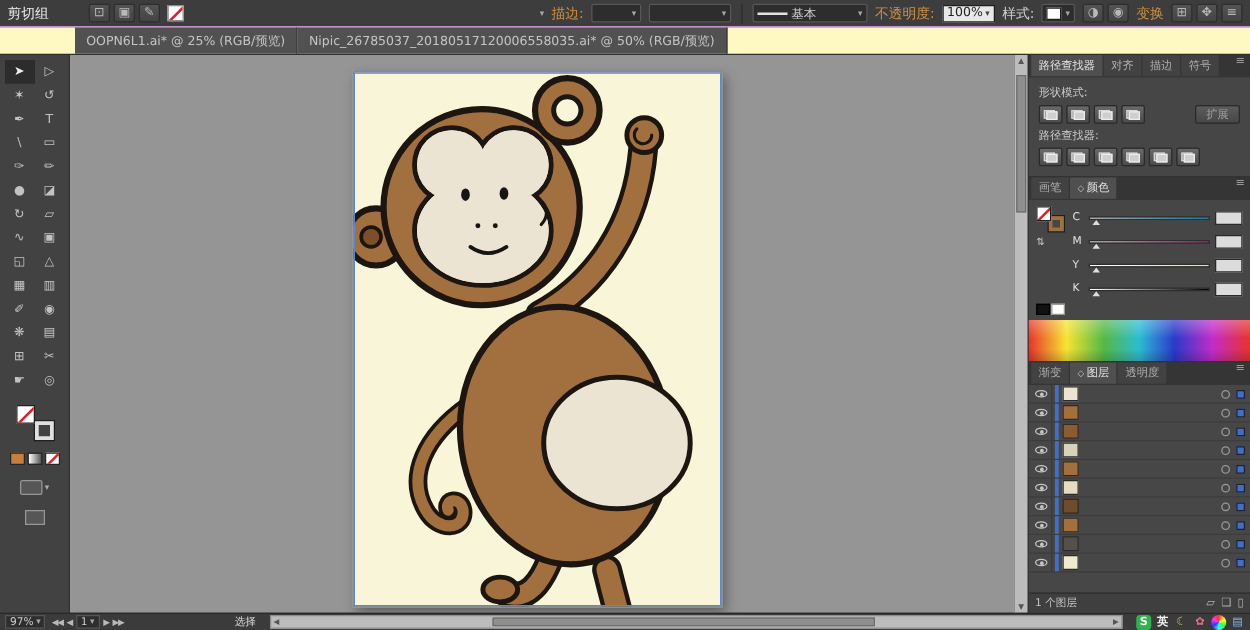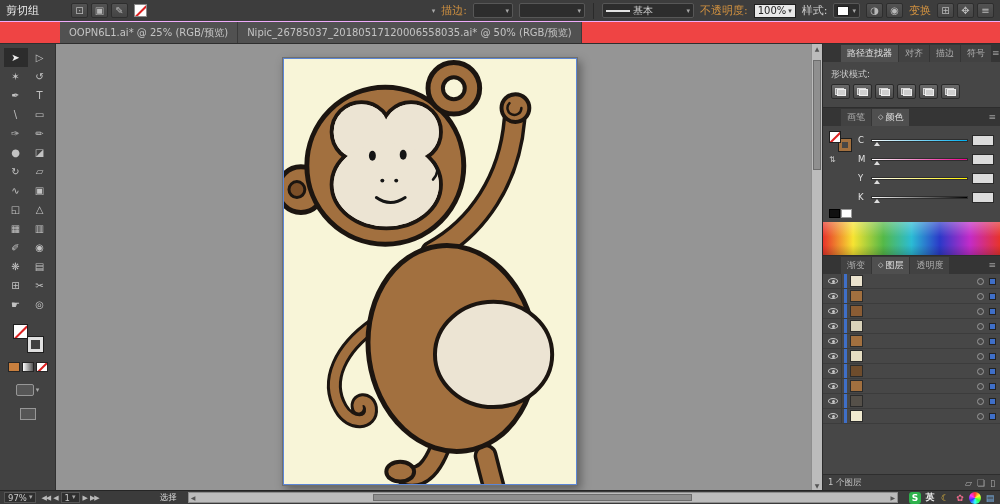--- a/index.html
+++ b/index.html
@@ -22,21 +22,21 @@
   .dd.small{width:40px}.dd.med{width:66px}.dd.brush{width:92px}
   .lineSw{width:24px;height:2px;background:#e2e2e2}
   .inputbox{display:inline-flex;align-items:center;background:#e8e8e8;color:#222;height:14px;padding:0 3px;border:1px solid #1f1f1f;font-size:10px;gap:2px}
   .inputbox .ar{color:#444}
   .sep{width:1px;height:16px;background:#2a2a2a;margin:0 2px}
   .swnone{width:13px;height:13px;background:#fff;border:1px solid #8a8a8a;position:relative;overflow:hidden;flex:none}
   .swnone::after,.slash::after{content:"";position:absolute;left:-3px;right:-3px;top:50%;height:2px;background:#d22;transform:rotate(-45deg)}
   .stylechip{width:12px;height:10px;background:#fff;border:1px solid #1f1f1f}
 
   
-  .tabbar{height:22px;background:#ef4444;display:flex;align-items:flex-end;padding-left:60px;border-bottom:1px solid #2e2e2e}
+  .tabbar{height:22px;background:#fef9c3;display:flex;align-items:flex-end;padding-left:60px;border-bottom:1px solid #2e2e2e}
   .doctab{height:21px;display:flex;align-items:center;padding:0 9px;font-size:10px;color:#c4c4c4;background:#515151;border-right:1px solid #3a3a3a;white-space:nowrap;gap:6px}
   .doctab.active{background:#626262;color:#e6e6e6}
   .closex{color:#a8a8a8;font-size:10px}
 
   
   .main{display:flex;height:446px}
 
   
   .toolbar{width:56px;background:#424242;border-right:1px solid #313131;padding-top:4px;flex:none}
   .tools{display:grid;grid-template-columns:24px 24px;justify-content:center}
@@ -59,21 +59,21 @@
   .artboard{position:absolute;left:226px;top:13px;width:296px;height:429px;background:var(--artboard-bg);border:1px solid #6f6f6d;box-shadow:3px 4px 9px rgba(0,0,0,.35)}
   .artboard::after{content:"";position:absolute;inset:0;border:1px solid #5c86d6;pointer-events:none}
   .artboard svg{display:block}
   .vscroll{position:absolute;right:0;top:0;bottom:0;width:11px;background:#bcbcbc;border-left:1px solid #8e8e8e;font-size:6px;color:#555;text-align:center}
   .vscroll .up{position:absolute;top:1px;left:0;right:0}
   .vscroll .dn{position:absolute;bottom:1px;left:0;right:0}
   .vthumb{position:absolute;left:1px;right:1px;top:16px;height:110px;background:#8f8f8f;border:1px solid #6d6d6d}
 
   
   .rightcol{width:178px;background:#3f3f3f;border-left:1px solid #2b2b2b;display:flex;flex-direction:column;font-size:9.5px;color:#cfcfcf;flex:none}
-  .ptabs{height:18px;background:#353535;display:flex;align-items:center;padding-left:18px;gap:1px;flex:none}
+  .ptabs{height:18px;background:#353535;display:flex;align-items:flex-start;padding-left:2px;gap:1px;flex:none}
   .ptab{height:17px;display:flex;align-items:center;padding:0 6px;background:#424242;color:#aeaeae;font-size:9px;white-space:nowrap;gap:2px}
   .ptab.on{background:#4f4f4f;color:#e2e2e2}
   .dmk{font-size:7px;color:#cfcfcf}
   .pmenu{margin-left:auto;margin-right:4px;color:#9a9a9a;font-size:9px}
   .pbody{background:#464646;padding:4px 8px 5px;border-bottom:1px solid #2d2d2d}
   .plabel{font-size:9px;color:#c9c9c9;margin:2px 0 3px}
   .btnrow{display:flex;align-items:center;gap:3px;margin-bottom:3px}
   .pbtn{width:19px;height:15px;background:linear-gradient(#6a6a6a,#4b4b4b);border:1px solid #2a2a2a;border-radius:2px;display:flex;align-items:center;justify-content:center;flex:none}
   .dblsq{width:11px;height:8px;position:relative}
   .dblsq::before{content:"";position:absolute;left:0;top:0;width:7px;height:5px;background:#9a9a9a;border:1px solid #d8d8d8}
@@ -114,21 +114,21 @@
   .lthumb{width:13px;height:12px;border:1px solid #2b2b2b;margin-left:3px;flex:none}
   .ltarget{margin-left:auto;width:7px;height:7px;border:1px solid #9a9a9a;border-radius:50%;flex:none}
   .lsel{width:7px;height:7px;background:var(--selection-blue);border:1px solid #222;margin:0 4px 0 5px;flex:none}
   .lfooter{height:16px;background:#3f3f3f;border-top:1px solid #2e2e2e;display:flex;align-items:center;padding:0 5px;font-size:8.5px;color:#c6c6c6}
   .lficons{margin-left:auto;display:flex;gap:5px;color:#b0b0b0;font-size:9px}
 
   
   .statusbar{height:14px;background:#3b3b3b;border-top:1px solid #252525;display:flex;align-items:center;padding:0 4px;gap:5px;font-size:8.5px;color:#c9c9c9}
   .zoombox,.abox{display:flex;gap:2px;background:#2e2e2e;border:1px solid #555;height:11px;padding:0 3px}
   .navbtn{color:#b9b9b9;font-size:7px;letter-spacing:-1px}
-  .hint{margin-left:56px;color:#dedede}
+  .hint{margin-left:84px;color:#dedede}
   .hscroll{flex:1;height:11px;background:#bcbcbc;border:1px solid #8e8e8e;position:relative;display:flex;align-items:center;justify-content:space-between;padding:0 2px;font-size:6px;color:#555;margin:0 6px}
   .hthumb{position:absolute;left:26%;width:45%;top:1px;bottom:1px;background:#8f8f8f;border:1px solid #6d6d6d}
   .imetray{display:flex;align-items:center;gap:3px}
   .imeic{width:12px;height:12px;display:flex;align-items:center;justify-content:center;border-radius:3px;font-size:9px;font-weight:bold}
   .wheel{background:conic-gradient(#f33,#ff3,#3f3,#3ff,#33f,#f3f,#f33);border-radius:50%}
 
   
   .ol{stroke:#1c1510;fill:none;stroke-linecap:round}
   .br{stroke:var(--monkey-brown);fill:none;stroke-linecap:round}
 </style>
@@ -307,20 +307,38 @@
             <span>描边</span>
           </div>
           <div class="ptab">
             <span>符号</span>
           </div>
           <span class="pmenu">≡</span>
         </div>
       <div class="pbody">
         <div class="plabel">形状模式:</div>
         <div class="btnrow">
+          <span style="display:flex;gap:3px">
+              <div class="pbtn">
+                <span class="dblsq"></span>
+              </div>
+              <div class="pbtn">
+                <span class="dblsq"></span>
+              </div>
+              <div class="pbtn">
+                <span class="dblsq"></span>
+              </div>
+              <div class="pbtn">
+                <span class="dblsq"></span>
+              </div>
+            </span>
+          <span class="expand">扩展</span>
+        </div>
+        <div class="plabel">路径查找器:</div>
+        <div class="btnrow">
             <div class="pbtn">
               <span class="dblsq"></span>
             </div>
             <div class="pbtn">
               <span class="dblsq"></span>
             </div>
             <div class="pbtn">
               <span class="dblsq"></span>
             </div>
             <div class="pbtn">

